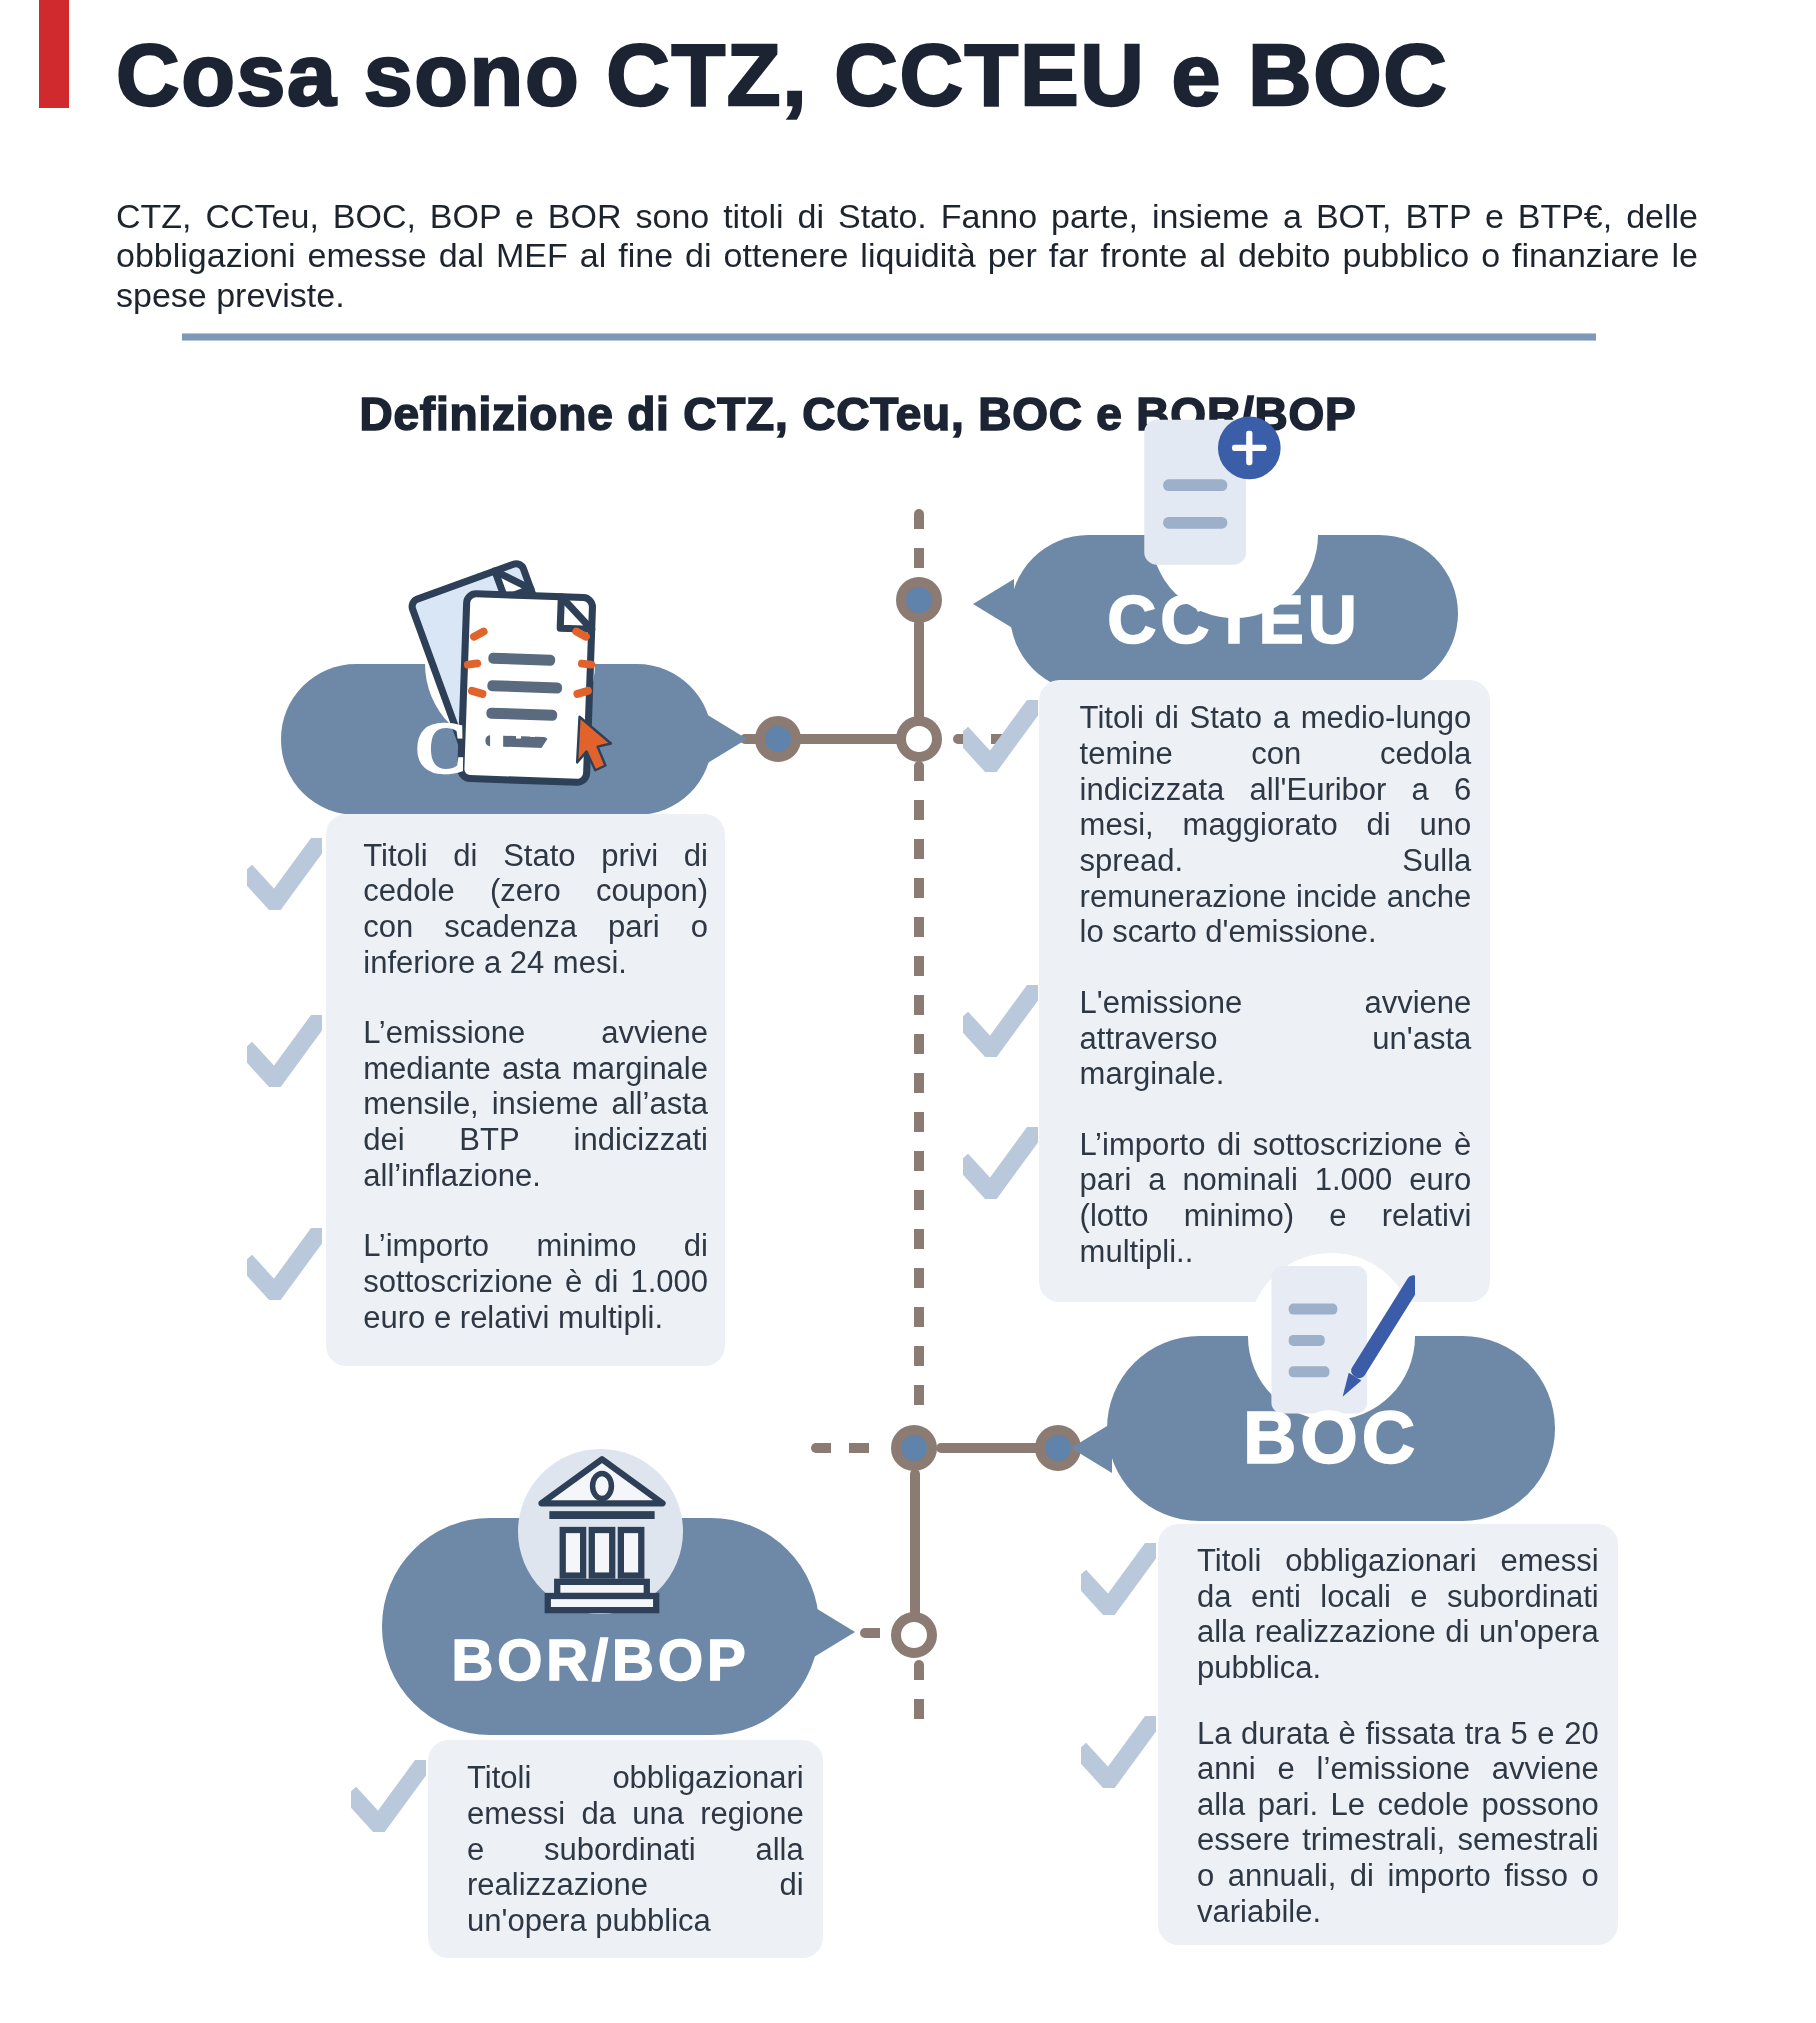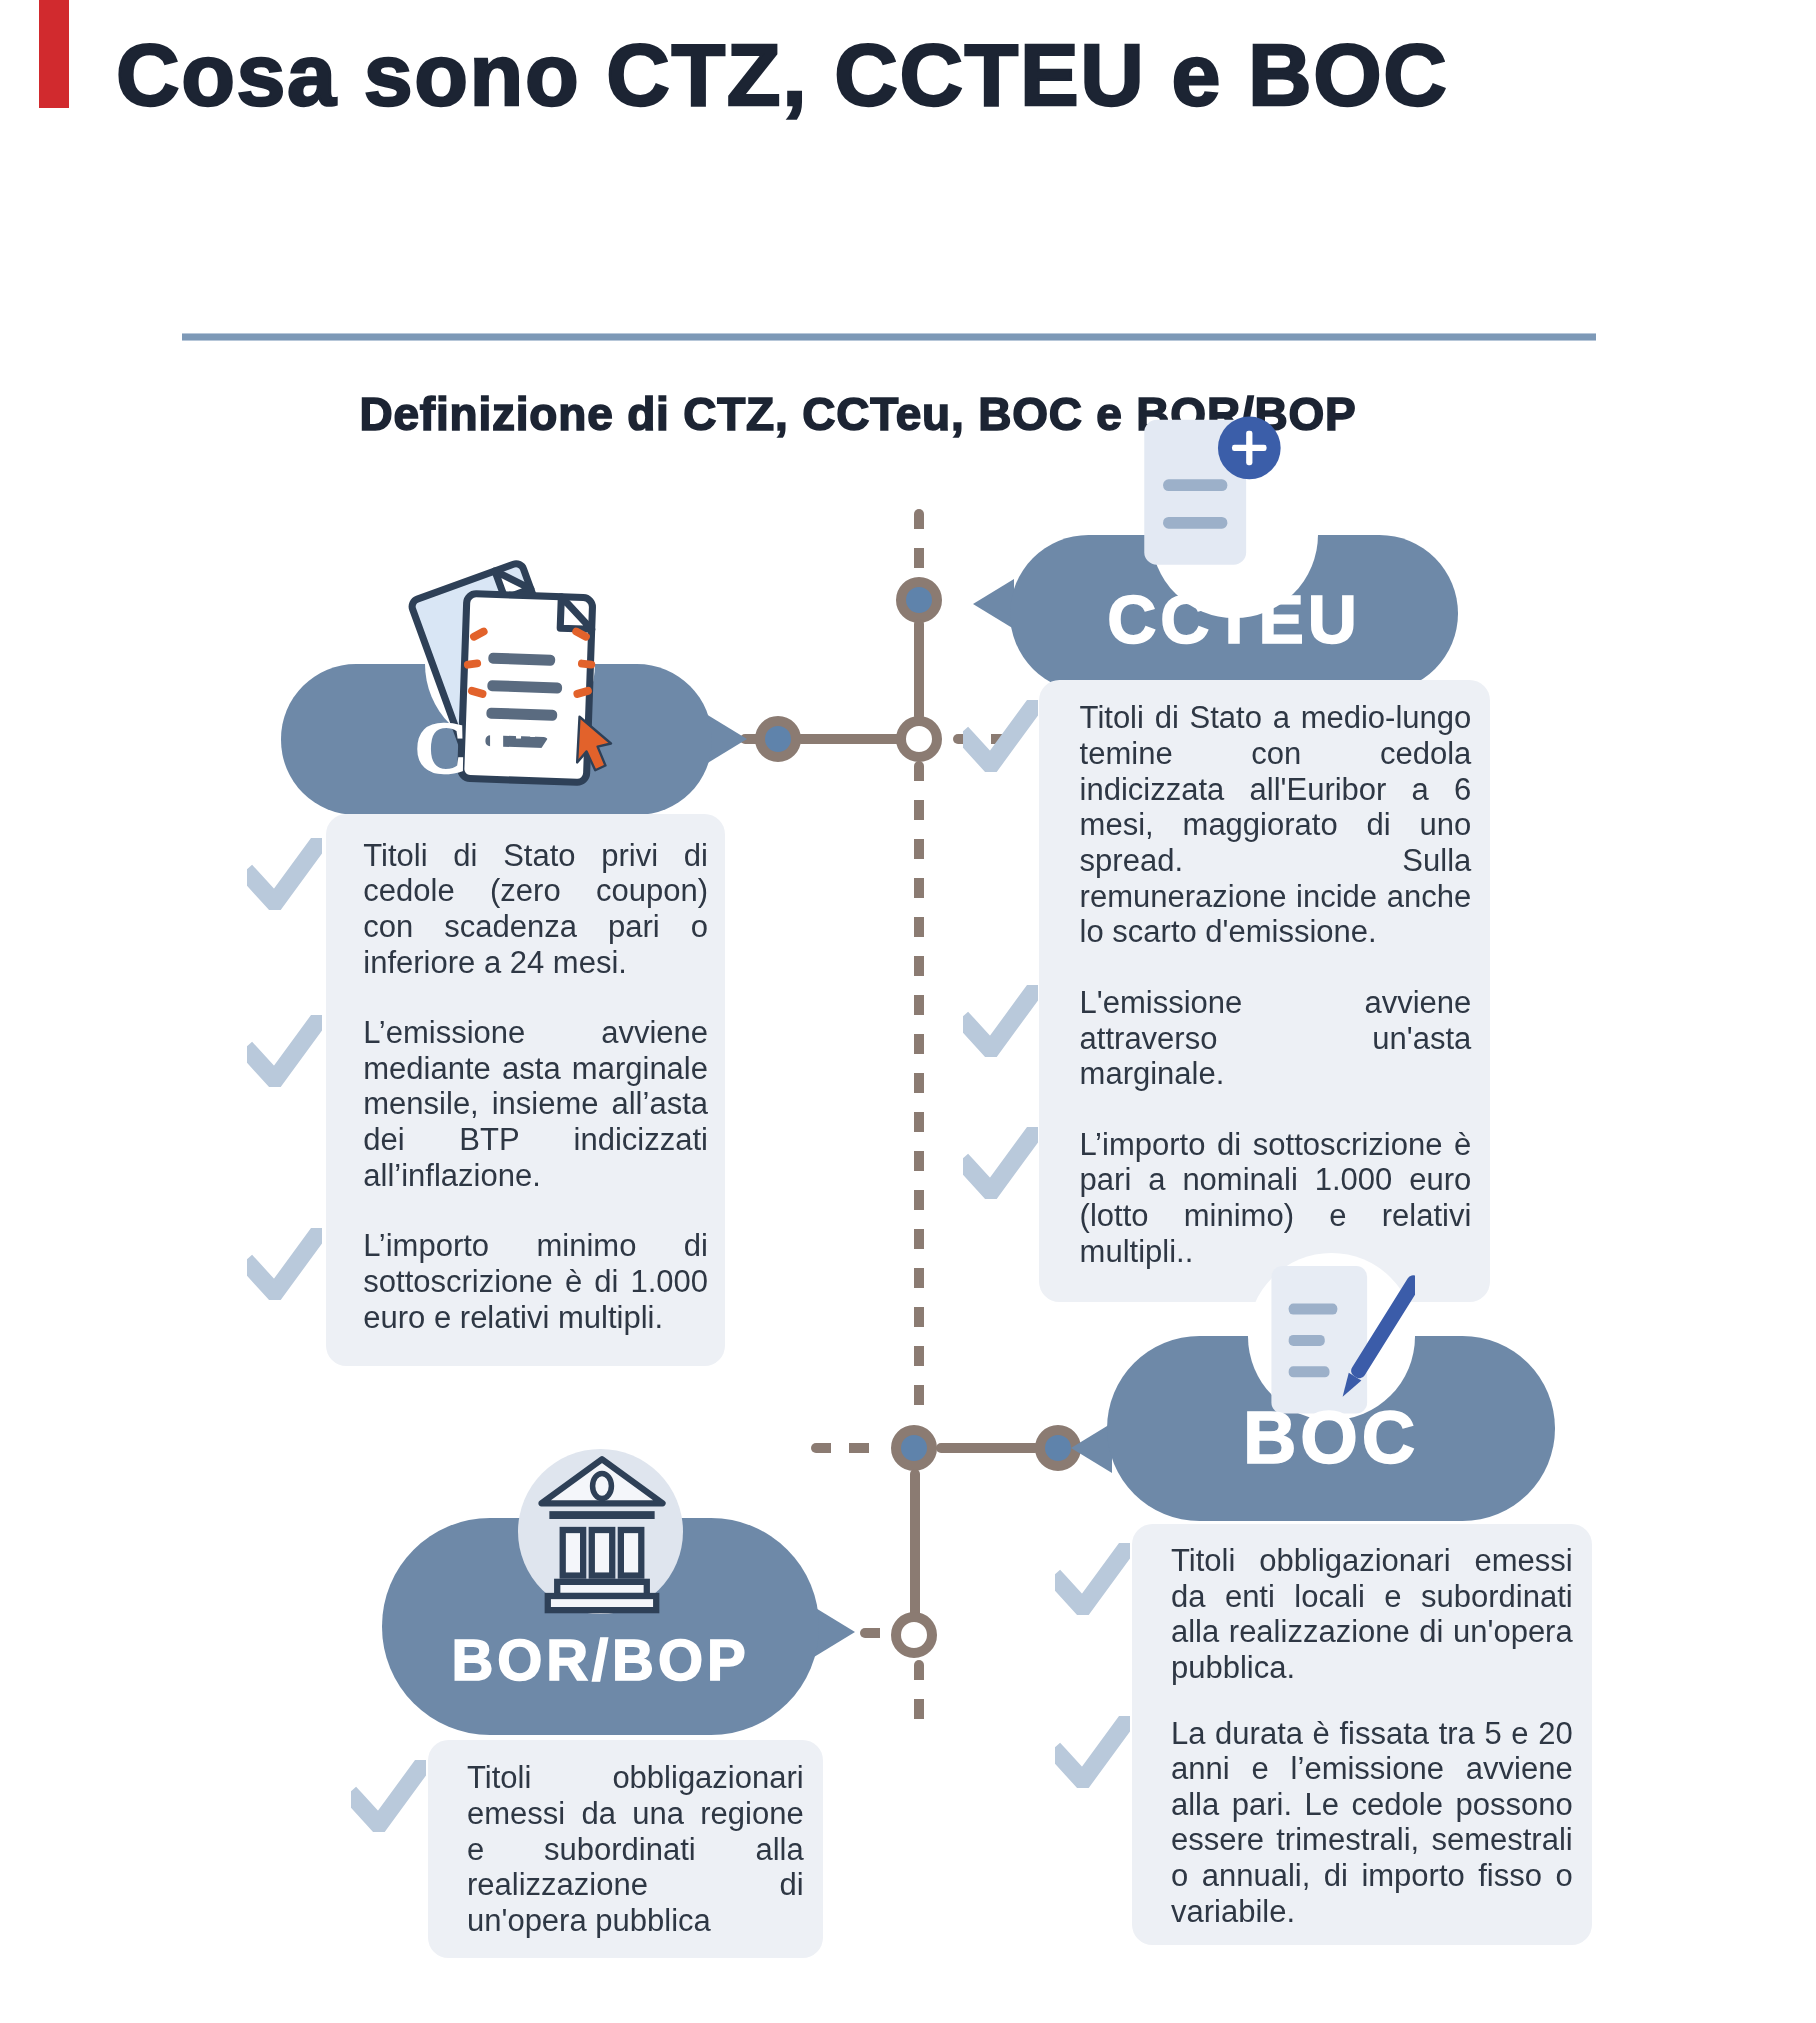--- a/index.html
+++ b/index.html
@@ -45,20 +45,21 @@
   .check{flex:0 0 auto;width:75px;height:72px;margin-left:-93px;margin-right:17.3px;margin-top:0;}
   .item-text{flex:1;font-size:31px;line-height:1.15;color:#2e3744;text-align:justify;}
 </style>
 </head>
 <body>
 
 <div class="canvas">
 
   <div class="red-mark"></div>
   <div class="page-title">Cosa sono CTZ, CCTEU e BOC</div>
+  <div class="intro">CTZ, CCTeu, BOC, BOP e BOR sono titoli di Stato. Fanno parte, insieme a BOT, BTP e BTP€, delle obbligazioni emesse dal MEF al fine di ottenere liquidità per far fronte al debito pubblico o finanziare le spese previste.</div>
   <div class="divider"></div>
   <div class="section-title">Definizione di CTZ, CCTeu, BOC e BOR/BOP</div>
 
   <div class="dash-v" style="left:914px;top:509px;height:69px;"></div>
   <div class="node blue" style="left:896px;top:577px;"></div>
   <div class="line" style="left:914px;top:619px;width:10.2px;height:102px;"></div>
   <div class="line" style="left:796px;top:734px;width:110px;height:10.2px;"></div>
   <div class="line" style="left:740px;top:734px;width:23.6px;height:10.2px;"></div>
   <div class="node blue" style="left:755px;top:716px;"></div>
   <div class="node white" style="left:896px;top:716px;"></div>
@@ -169,21 +170,21 @@
       <rect x="34" y="58" width="62" height="14" rx="6" fill="#9cb0c9"></rect>
       <rect x="34" y="98" width="46" height="14" rx="6" fill="#9cb0c9"></rect>
       <rect x="34" y="138" width="52" height="14" rx="6" fill="#9cb0c9"></rect>
       <g transform="rotate(32 150 100)">
         <rect x="141" y="10" width="19" height="150" rx="8" fill="#3b5ca9"></rect>
         <path d="M141,160 L160,160 L150.5,190 Z" fill="#3b5ca9"></path>
       </g>
     </svg>
     <div class="bubble-label" style="left:1107px;top:1395px;width:448px;font-size:74px;">BOC</div>
 
-    <div class="panel" style="left:1132px;top:1524px;width:425px;padding:19px 19px 15.7px 15.7px;gap:30px;">
+    <div class="panel" style="left:1158px;top:1524px;width:425px;padding:19px 19px 15.7px 15.7px;gap:30px;">
       <div class="item">
         <svg class="check" viewBox="0 0 100 95">
           <path d="M6,52 L37,86 L94,8" fill="none" stroke="#b9c9db" stroke-width="24" stroke-linecap="square"></path>
           </svg>
         <div class="item-text">Titoli obbligazionari emessi da enti locali e subordinati alla realizzazione di un'opera pubblica.</div>
       </div>
       <div class="item">
         <svg class="check" viewBox="0 0 100 95">
           <path d="M6,52 L37,86 L94,8" fill="none" stroke="#b9c9db" stroke-width="24" stroke-linecap="square"></path>
           </svg>

